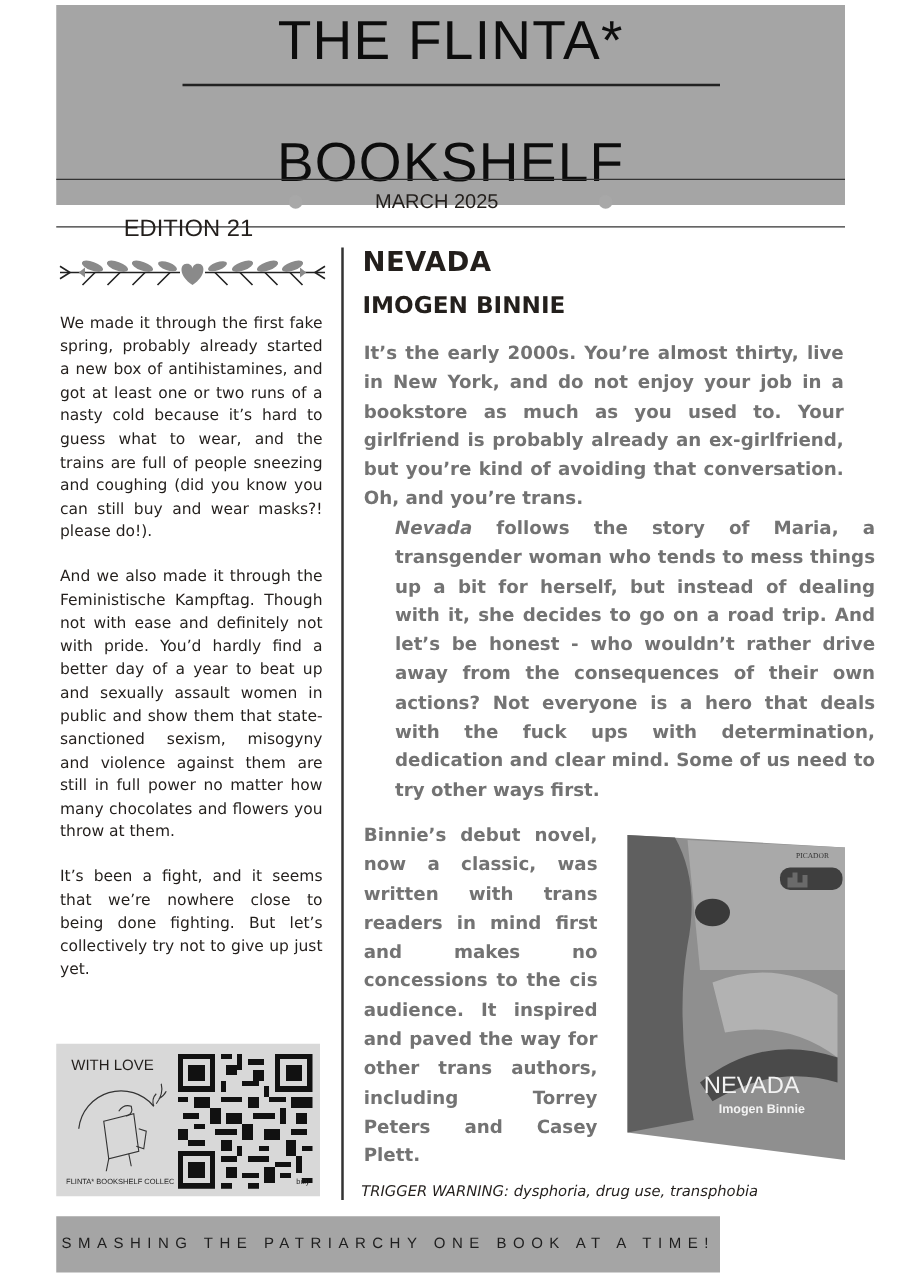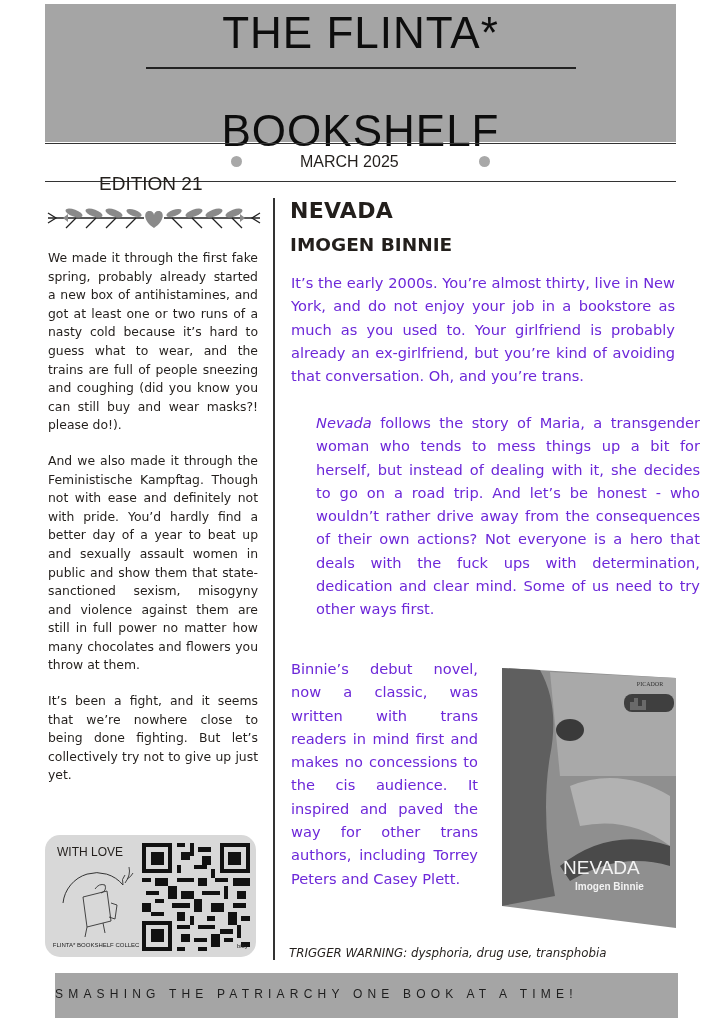--- a/index.html
+++ b/index.html
@@ -1,56 +1,56 @@
 <!DOCTYPE html>
 <html><head>
 <meta charset="utf-8">
 <style>
   html, body { margin: 0; padding: 0; background: #ffffff; }
   body { width: 721px; height: 1023px; position: relative; overflow: hidden; color: #231f1c; font-family: "DejaVu Sans", sans-serif; }
-  .masthead { position: absolute; left: 45px; top: 4px; width: 631px; height: 138px; background: #a5a5a5; }
+  .masthead { position: absolute; left: 45px; top: 4px; width: 631px; height: 160px; background: #a5a5a5; }
   .masthead .line1, .masthead .line2 { position: absolute; left: 0; width: 100%; text-align: center; font-family: "Liberation Sans", sans-serif; font-weight: normal; font-size: 44px; letter-spacing: 1px; color: #0d0d0d; }
   .masthead .line1 { top: 4px; }
   .masthead .line2 { top: 70px; margin-top: 32px; }
   .masthead .rule { position: absolute; left: 101px; top: 63px; width: 430px; height: 1.5px; background: #222; }
 
   .infobar { position: absolute; left: 45px; top: 143px; width: 631px; height: 37px; border-top: 1.5px solid #333; border-bottom: 1.5px solid #333; }
   .infobar .edition { position: absolute; left: 54px; top: 7px; font-family: "Liberation Sans", sans-serif; font-size: 19px; color: #231f1c; margin-top: 22px; }
   .infobar .dot { position: absolute; top: 12px; width: 11px; height: 11px; border-radius: 50%; background: #a8a8a8; }
   .infobar .date { position: absolute; left: 255px; top: 9px; font-family: "Liberation Sans", sans-serif; font-size: 16px; color: #231f1c; }
   .infobar .theme { position: absolute; left: 475px; top: 2px; width: 150px; text-align: center; font-family: "Liberation Sans", sans-serif; font-size: 11.5px; line-height: 16px; color: #231f1c; }
 
   .vdivider { position: absolute; left: 273px; top: 198px; width: 1.5px; height: 762px; background: #333; }
 
   .ornament { position: absolute; left: 46px; top: 204px; width: 216px; height: 30px; }
 
   .left-col { position: absolute; left: 48px; top: 249px; width: 210px; }
   .left-col p { margin: 0 0 17px 0; font-size: 12.4px; line-height: 18.6px; text-align: justify; color: #231f1c; font-family: "DejaVu Sans", sans-serif; }
 
-  .love-box { position: absolute; left: 45px; top: 835px; width: 211px; height: 122px; background: #d8d8d8; border-radius: 15px; }
+  .love-box { position: absolute; left: 45px; top: 835px; width: 211px; height: 122px; background: #d8d8d8; }
   .love-box .label { position: absolute; left: 12px; top: 10px; font-size: 12px; font-family: "Liberation Sans", sans-serif; color: #231f1c; }
   .love-box .logo { position: absolute; left: 8px; top: 28px; width: 86px; height: 90px; }
   .love-box .qr { position: absolute; left: 97px; top: 8px; width: 108px; height: 108px; }
   .love-box .brand { position: absolute; left: 192px; top: 108px; font-size: 6px; color: #222; font-family: "Liberation Sans", sans-serif; }
 
   .book-title { position: absolute; left: 290px; top: 198px; font-size: 22px; font-weight: bold; color: #231f1c; font-family: "DejaVu Sans", sans-serif; letter-spacing: 0.3px; }
   .book-author { position: absolute; left: 290px; top: 234px; font-size: 18.5px; font-weight: bold; color: #231f1c; font-family: "DejaVu Sans", sans-serif; }
 
   .main-text { position: absolute; left: 291px; width: 384px; }
-  .main-text p { margin: 0; font-size: 14.6px; line-height: 23.3px; text-align: justify; color: #6d28d9; font-family: "DejaVu Sans", sans-serif; }
+  .main-text p { margin: 0; font-size: 14.6px; line-height: 23.3px; text-align: justify; color: #737373; font-family: "DejaVu Sans", sans-serif; font-weight: bold; }
   .p1 { top: 271px; }
   .p2 { top: 411px; margin-left: 25px; }
   .p3 { top: 657px; width: 187px; }
   .p3 p { font-size: 14.6px; line-height: 23.3px; }
 
   .cover { position: absolute; left: 500px; top: 666px; width: 176px; height: 262px; }
 
   .tw { position: absolute; left: 289px; top: 946px; font-size: 11.8px; font-style: italic; color: #231f1c; font-family: "DejaVu Sans", sans-serif; }
 
-  .footer { position: absolute; left: 55px; top: 973px; width: 623px; height: 45px; background: #a5a5a5; text-align: left; }
+  .footer { position: absolute; left: 45px; top: 973px; width: 531px; height: 45px; background: #a5a5a5; text-align: center; }
   .footer span { display: inline-block; margin-top: 14px; font-family: "Liberation Sans", sans-serif; font-size: 12px; letter-spacing: 5.2px; color: #1e1e1e; }
 </style>
 </head>
 <body>
 
 <div class="masthead">
   <div class="line1">THE FLINTA*</div>
   <div class="rule"></div>
   <div class="line2">BOOKSHELF</div>
 </div>

